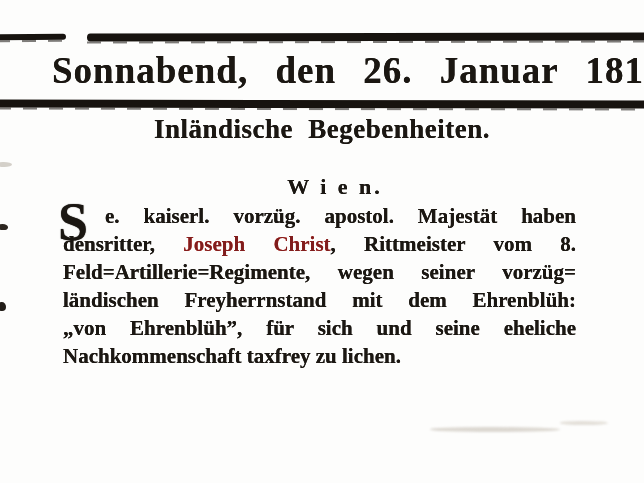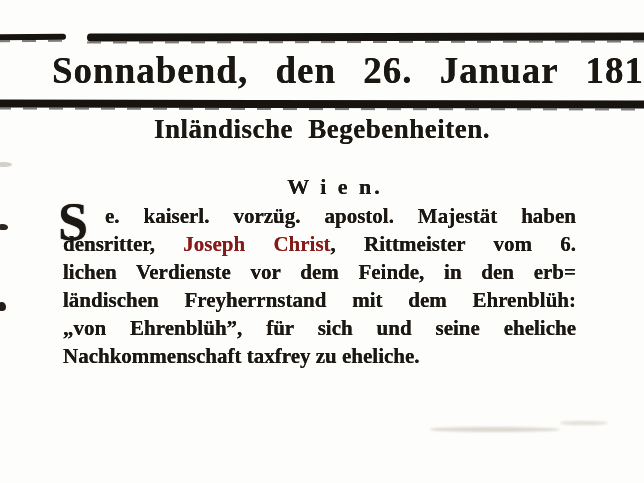--- a/index.html
+++ b/index.html
@@ -132,26 +132,26 @@
 
   <h1 class="heading">Inländische Begebenheiten.</h1>
 
   <div class="place">W i e n.</div>
 
   <div class="body">
     <span class="dropcap">S</span>
 
     <div class="bl first-line">e. kaiserl. vorzüg. apostol. Majestät haben</div>
 
-    <div class="bl"><span>densritter, </span><span class="red">Joseph Christ</span><span>, Rittmeister vom 6.</span></div>
+    <div class="bl"><span>densritter, </span><span class="red">Joseph Christ</span><span>, Rittmeister vom 8.</span></div>
 
-    <div class="bl">lichen Verdienste vor dem Feinde, in den erb=</div>
+    <div class="bl">Feld=Artillerie=Regimente, wegen seiner vorzüg=</div>
     <div class="bl">ländischen Freyherrnstand mit dem Ehrenblüh:</div>
     <div class="bl">„von Ehrenblüh”, für sich und seine eheliche</div>
-    <div class="bl justify-off">Nachkommenschaft taxfrey zu eheliche.</div>
+    <div class="bl justify-off">Nachkommenschaft taxfrey zu lichen.</div>
   </div>
 
   <div class="artifact art-left-1"></div>
   <div class="artifact art-left-2"></div>
   <div class="artifact art-left-3"></div>
   <div class="artifact art-bottom-1"></div>
   <div class="artifact art-bottom-2"></div>
 
 </div>
 

